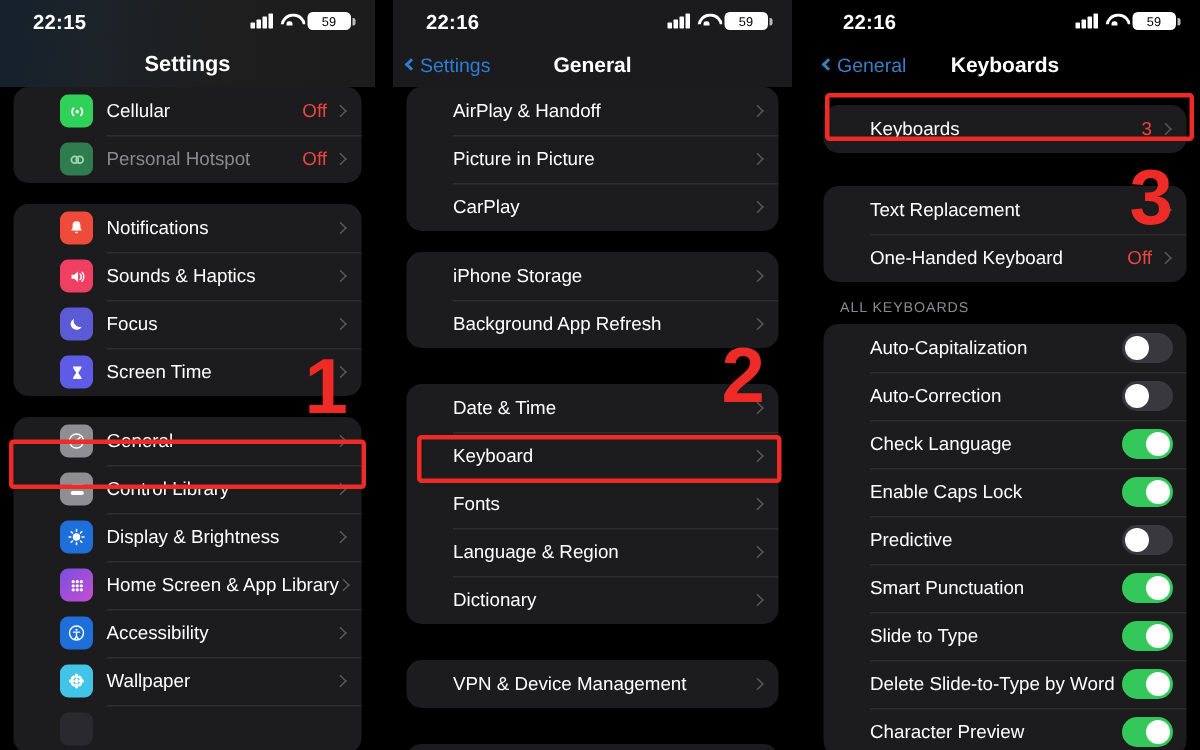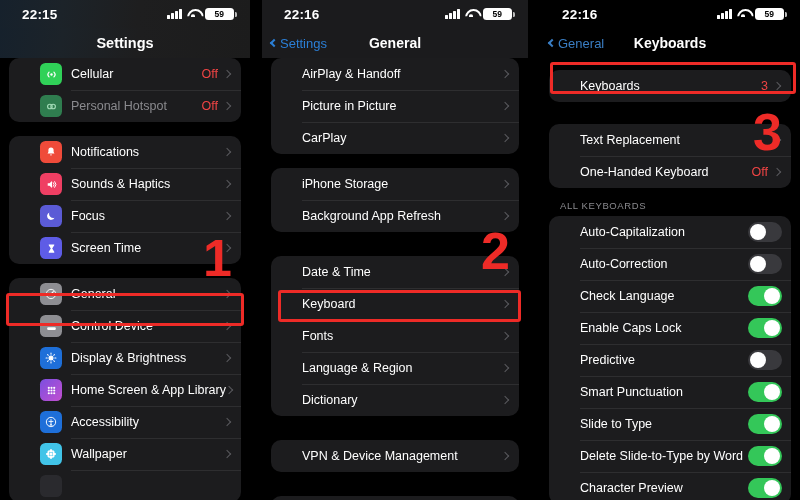--- a/index.html
+++ b/index.html
@@ -64,21 +64,21 @@
   .wifi::after {
     content: ""; position: absolute; left: 4.2px; top: 5.2px;
     width: 4.6px; height: 4.6px; background: #fff; border-radius: 50%;
     clip-path: polygon(0 0, 100% 0, 100% 60%, 0 60%);
   }
   .batt {
     display: inline-flex; align-items: center; justify-content: center;
     min-width: 23px; height: 12px;
     background: #fff; color: #000;
     border-radius: 3.5px;
-    font-size: 8.5px; font-weight: 700;
+    font-size: 8.5px; font-weight: 400;
     padding: 0 10px;
     position: relative;
   }
   .batt::after {
     content: ""; position: absolute; right: -3px; top: 3.5px;
     width: 2px; height: 5px; background: #bbb; border-radius: 0 1.5px 1.5px 0;
   }
 
   
   .navwrap {
@@ -291,21 +291,21 @@
           <span class="label">General</span>
           <span class="chev"></span>
         </div>
         <div class="row with-icon">
           <span class="icon" style="background:#8e8e93">
             <svg width="13" height="13" viewBox="0 0 24 24" fill="none" stroke="#fff" stroke-width="1.8" stroke-linecap="round">
               <rect x="4" y="5.5" width="16" height="5" rx="2.2" fill="#fff" stroke="none"></rect>
               <rect x="4" y="13.5" width="16" height="5" rx="2.2" fill="#fff" stroke="none"></rect>
             </svg>
           </span>
-          <span class="label">Control Device</span>
+          <span class="label">Control Library</span>
           <span class="chev"></span>
         </div>
         <div class="row with-icon">
           <span class="icon" style="background:#1e6fd9">
             <svg width="14" height="14" viewBox="0 0 24 24" fill="none" stroke="#fff" stroke-width="1.8" stroke-linecap="round">
               <circle cx="12" cy="12" r="3.4" fill="#fff"></circle>
               <path d="M12 3.5v2M12 18.5v2M3.5 12h2M18.5 12h2M6 6l1.4 1.4M16.6 16.6L18 18M18 6l-1.4 1.4M7.4 16.6L6 18"></path>
             </svg>
           </span>
           <span class="label">Display &amp; Brightness</span>

